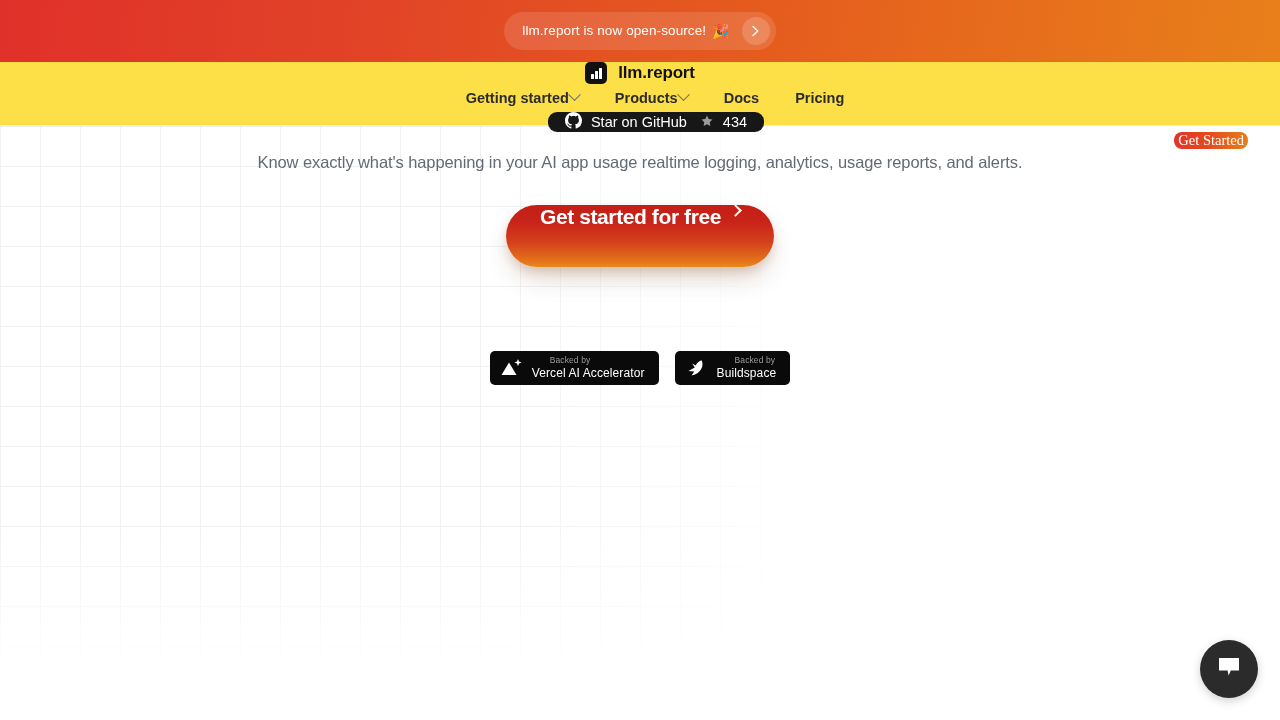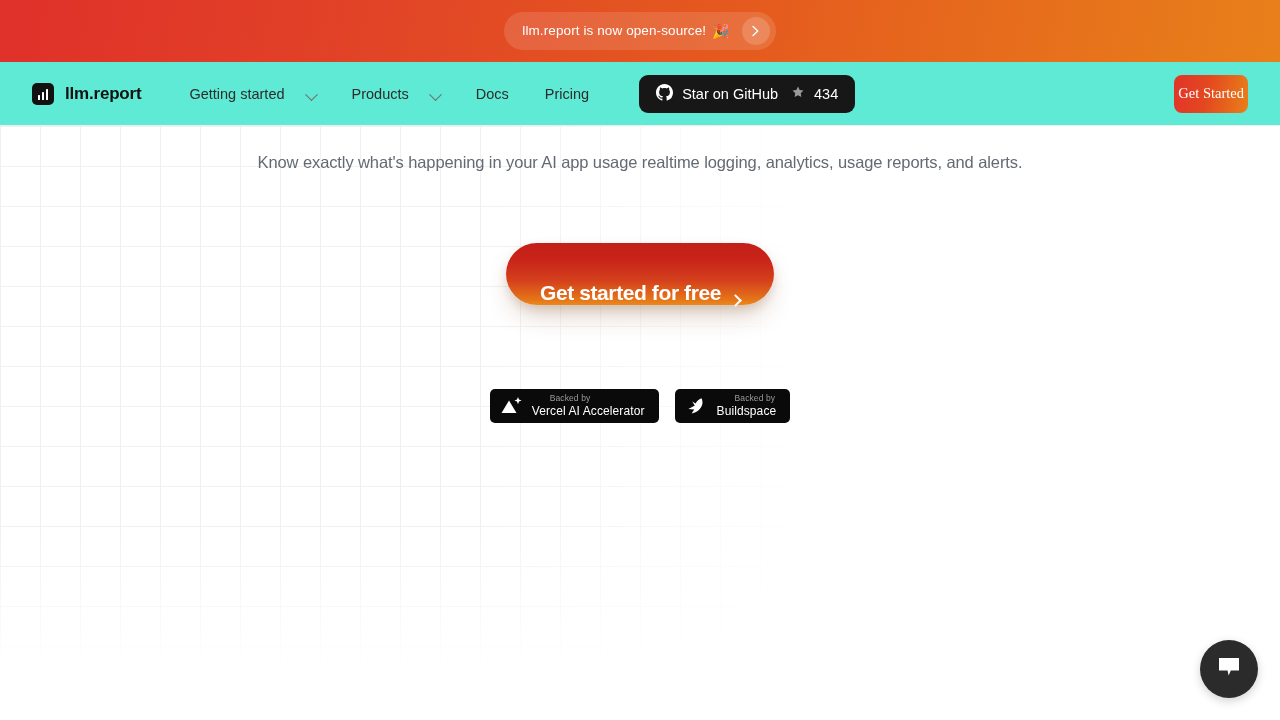--- a/index.html
+++ b/index.html
@@ -64,26 +64,27 @@
     font-size: 13px;
     line-height: 1;
   }
 
   
   .header {
     position: absolute;
     top: 62px; left: 0;
     width: 1280px;
     height: 64px;
-    background: #5eead4;
+    background: #fde047;
     border-bottom: 1px solid #ececec;
     display: flex;
     align-items: center;
     padding: 0 32px;
     z-index: 20;
+    flex-direction: column;
   }
   .brand {
     display: flex;
     align-items: center;
     gap: 11px;
   }
   .brand-mark {
     width: 22px; height: 22px;
     border-radius: 5px;
     background: #111111;
@@ -110,27 +111,28 @@
   }
 
   .nav {
     display: flex;
     align-items: center;
     gap: 0px;
     margin-left: 30px;
   }
   .nav-item {
     display: flex;
-    align-items: flex-end;
-    gap: 22px;
+    align-items: center;
+    gap: 1px;
     font-size: 14.5px;
     color: #2c2c2c;
     padding: 6px 18px;
     white-space: nowrap;
     cursor: pointer;
+    font-weight: bold;
   }
   .chev {
     display: inline-block;
     width: 9px; height: 9px;
     border-right: 1.4px solid #6f6f6f;
     border-bottom: 1.4px solid #6f6f6f;
     transform: rotate(45deg) translate(-2px,-2px);
     margin-top: -2px;
   }
 
@@ -237,23 +239,22 @@
     border: none;
     font-family: inherit;
     font-size: 21px;
     font-weight: bold;
     letter-spacing: -0.4px;
     color: #ffffff;
     cursor: pointer;
     background: linear-gradient(180deg, #c41f16 0%, #c9241a 28%, #d4401c 60%, #e5761a 92%, #ea8a1b 100%);
     box-shadow: 0 14px 26px -6px rgba(120,60,20,0.28), 0 4px 10px rgba(120,60,20,0.14);
     display: flex;
-    align-items: flex-end;
+    align-items: flex-start;
     gap: 10px;
-    margin-top: 38px;
   }
   .cta-chev {
     display: inline-block;
     width: 9px; height: 9px;
     border-right: 2.2px solid #ffffff;
     border-top: 2.2px solid #ffffff;
     transform: rotate(45deg);
     margin-top: 1px;
   }
 

